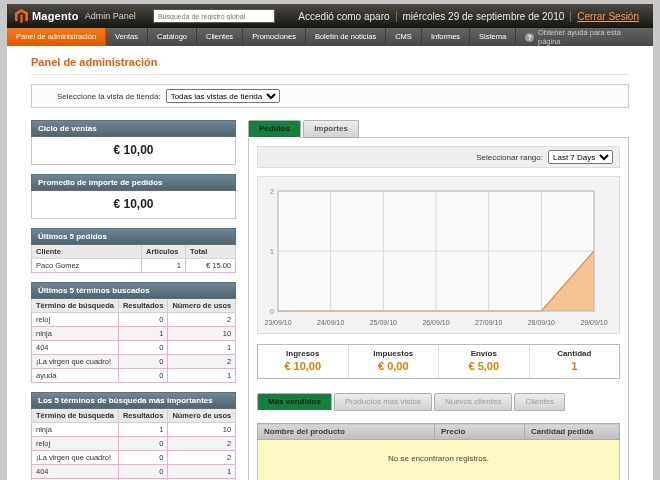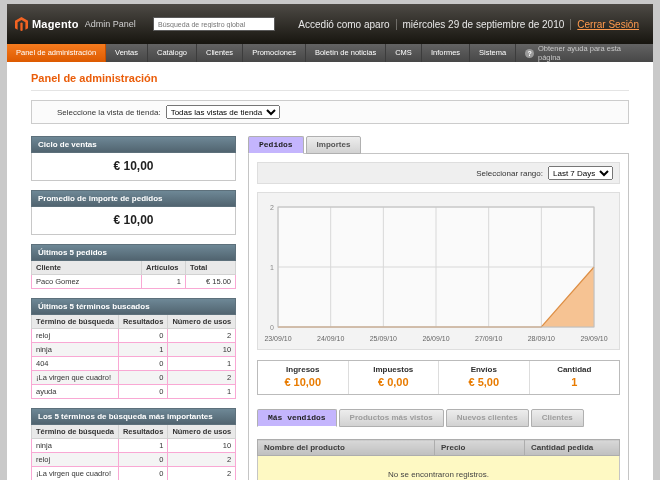--- a/index.html
+++ b/index.html
@@ -3,21 +3,21 @@
 <meta charset="utf-8">
 <style>
   * { margin:0; padding:0; box-sizing:border-box; }
   html,body { width:660px; height:480px; }
   body { background:#c9c9c9; font-family:"Liberation Sans", sans-serif; overflow:hidden; }
   a { text-decoration:none; cursor:pointer; }
 
   .page { width:646px; margin:4px auto 0; background:#fff; }
 
   
-  .topbar { height:40px; background:linear-gradient(#4d4a45,#17150f); display:flex; align-items:center; padding:0 8px; }
+  .topbar { height:24px; background:linear-gradient(#4d4a45,#17150f); display:flex; align-items:center; padding:0 8px; }
   .logo { display:flex; align-items:center; gap:4px; }
   .logo-brand { color:#fff; font-weight:bold; font-size:11px; letter-spacing:.2px; }
   .logo-product { color:#cfcfcf; font-size:9px; margin-left:2px; }
   .search-wrap { flex:1; display:flex; justify-content:center; }
   .search-wrap input { width:122px; height:14px; font-size:7px; border:1px solid #5a5a5a; padding:1px 4px; color:#555; background:#fff; }
   .account { display:flex; align-items:center; font-size:10px; color:#e8e8e8; }
   .account .seg { padding:0 6px; }
   .account .seg:not(:last-child) { border-right:1px solid #6f6d68; }
   .logout { color:#ff9a4d; text-decoration:underline; }
 
@@ -49,22 +49,22 @@
   .mini-table tbody tr:nth-child(even) { background:#f4f4f4; }
   .mini-table .num { text-align:right; }
   .mini-table .c-res { width:48px; }
   .mini-table .c-uses { width:60px; }
   .mini-table .c-items { width:44px; }
   .mini-table .c-total { width:50px; }
 
   
   .tabs { display:flex; gap:2px; position:relative; z-index:2; margin-bottom:-1px; }
   .tab { font-size:8px; font-weight:bold; padding:3px 10px 4px; border:1px solid #b0b0b0; background:linear-gradient(#ededed,#d2d2d2); color:#555; border-radius:2px 2px 0 0; white-space:nowrap; }
-  .tab.active { background:#c4b5fd; color:#1f1f1f; border-bottom:1px solid #fff;font-family:Liberation Mono, monospace; }
-  .tab.disabled { color:#9d9d9d; font-weight:bold; }
+  .tab.active { background:#15803d; color:#1f1f1f; border-bottom:1px solid #fff; }
+  .tab.disabled { color:#9d9d9d; font-weight:normal; }
   .panel-body { border:1px solid #c5c5c5; background:#fff; padding:8px; }
 
   .range-row { display:flex; justify-content:flex-end; align-items:center; gap:5px; background:#efefef; border:1px solid #dedede; padding:3px 6px; font-size:8px; color:#333; }
   .chart-box { margin-top:8px; background:#f3f3f3; border:1px solid #dedede; padding:4px 2px 0; }
   .chart-box svg { display:block; font-family:"Liberation Sans", sans-serif; }
 
   .totals { display:flex; border:1px solid #bbb; margin-top:10px; background:#fff; }
   .total-cell { flex:1; text-align:center; padding:4px 0 6px; border-left:1px solid #ddd; }
   .total-cell:first-child { border-left:none; }
   .total-label { font-size:8px; font-weight:bold; color:#2e2e2e; }

